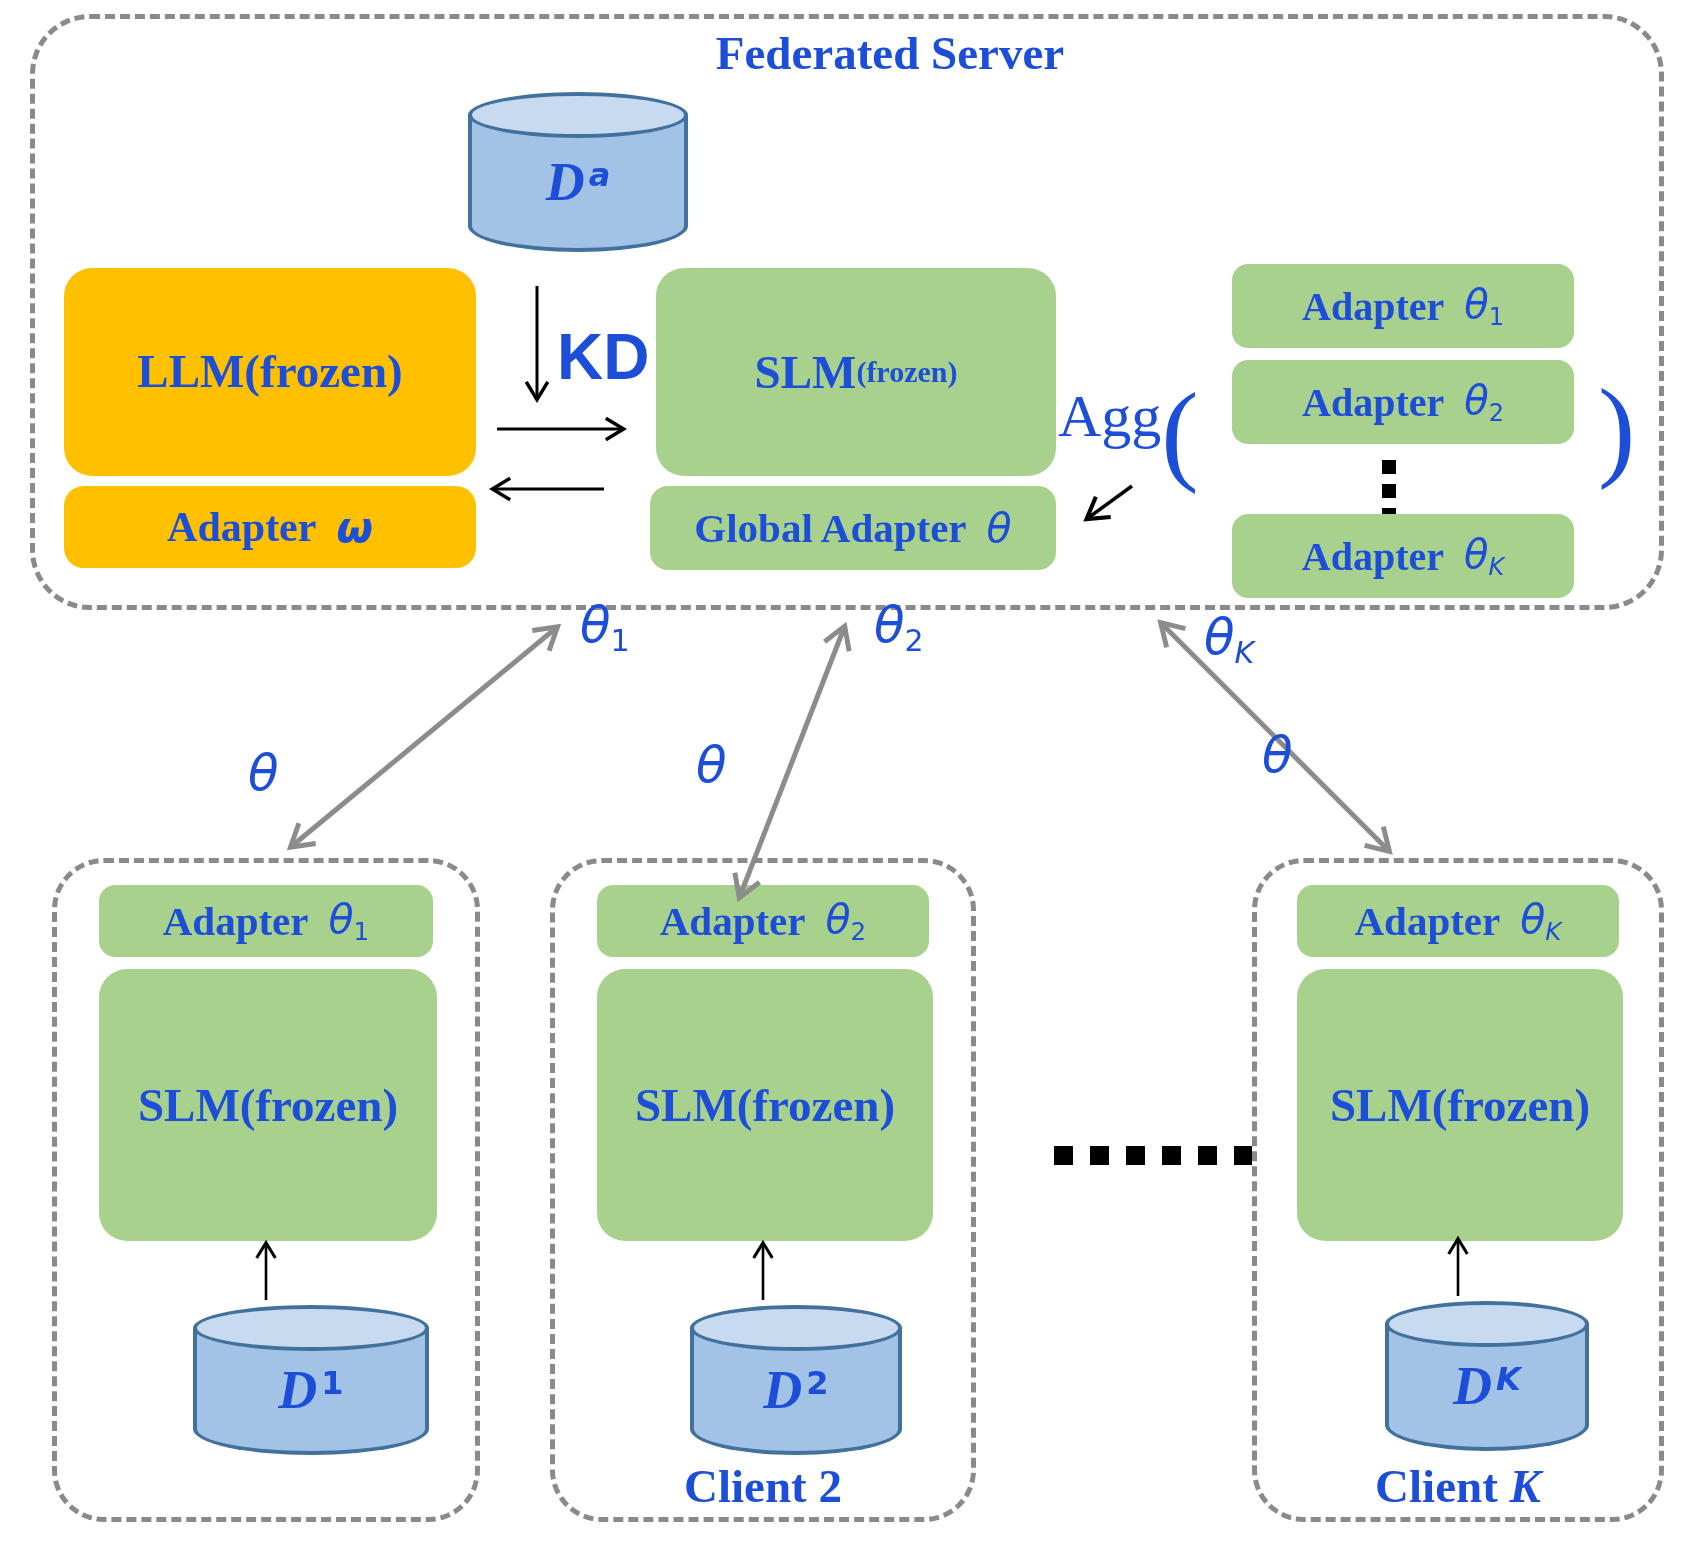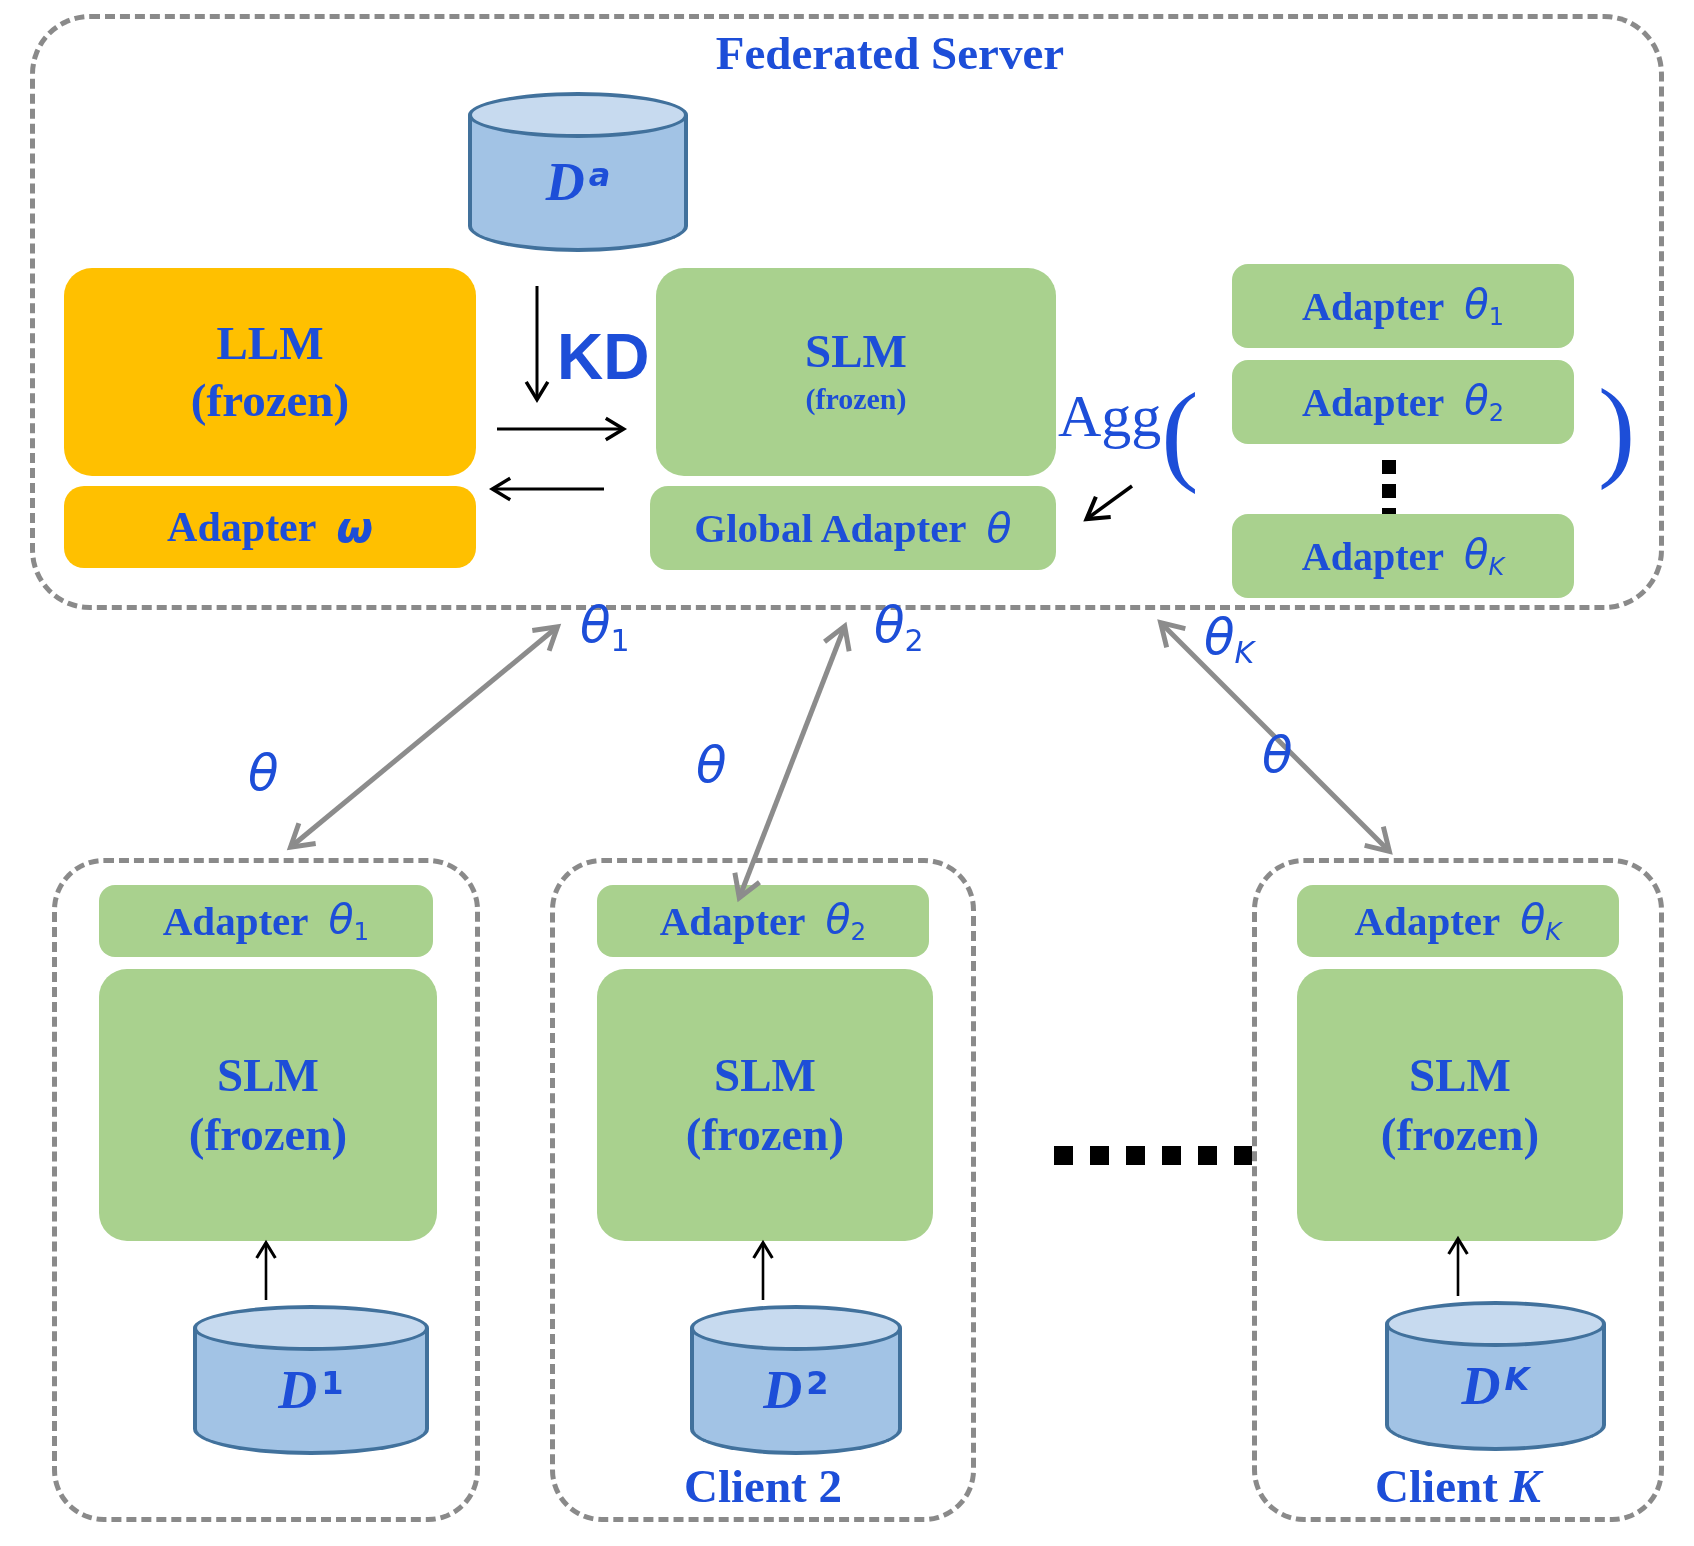--- a/index.html
+++ b/index.html
@@ -2,21 +2,21 @@
 <html><head>
 <meta charset="utf-8">
 <style>
   html,body{margin:0;padding:0;background:#fff;}
   #canvas{position:relative;width:1694px;height:1546px;background:#fff;overflow:hidden;
           font-family:"Liberation Serif","DejaVu Serif",serif;color:#1d4ed8;padding-left:48px;}
   .abs{position:absolute;box-sizing:border-box;}
   .dashedbox{border:5px dashed #8A8A8A;background:transparent;}
   .orange{background:#FFC000;}
   .green{background:#A9D18E;}
-  .ccol{display:flex;flex-direction:column;align-items:center;justify-content:center;text-align:center;}
+  .ccol{display:flex;flex-direction:row;align-items:center;justify-content:center;text-align:center;}
   .crow{display:flex;align-items:center;justify-content:center;text-align:center;gap:20px;}
   .bserif{font-weight:bold;font-family:"Liberation Serif","DejaVu Serif",serif;}
   .sym{font-family:"DejaVu Sans",sans-serif;font-style:italic;font-weight:normal;}
   .bsym{font-family:"DejaVu Sans",sans-serif;font-style:italic;font-weight:bold;}
   .ssub{font-size:0.60em;vertical-align:-0.30em;font-family:"DejaVu Sans",sans-serif;font-style:normal;}
   .it{font-style:italic;}
   
   .cylinder{position:absolute;margin-left:28px;}
   .cyl-top{position:absolute;left:0;top:0;width:100%;height:46px;background:#C7DAEF;
            border:4px solid #41719C;border-radius:50%;box-sizing:border-box;z-index:2;}
@@ -150,21 +150,21 @@
 
   <div class="abs dashedbox" style="left:1252px;top:858px;width:412px;height:664px;border-radius:52px;">
     <div class="abs green crow" style="left:40px;top:22px;right:40px;height:72px;border-radius:16px;font-size:41px;">
       <span class="bserif">Adapter </span>
       <span class="sym"><span>θ</span><sub class="ssub auto-it it">K</sub></span>
     </div>
     <div class="abs green ccol" style="left:40px;top:106px;right:36px;height:272px;border-radius:28px;">
       <div class="bserif" style="font-size:47px;line-height:1.25;">SLM</div>
       <div class="bserif" style="font-size:47px;line-height:1.25;">(frozen)</div>
     </div>
-    <div class="cylinder" style="left:100px;top:438px;width:221px;height:150px;">
+    <div class="cylinder" style="left:100px;top:438px;width:204px;height:150px;">
       <div class="cyl-top"></div>
       <div class="cyl-body"></div>
       <div class="cyl-label">
         <span class="dsym">D</span><span class="cyl-sup auto-it it">K</span>
       </div>
     </div>
     <div class="abs bserif" style="left:0;right:0;top:596px;text-align:center;font-size:47px;">
       <span>Client </span><span class="auto-it it">K</span>
     </div>
   </div>

